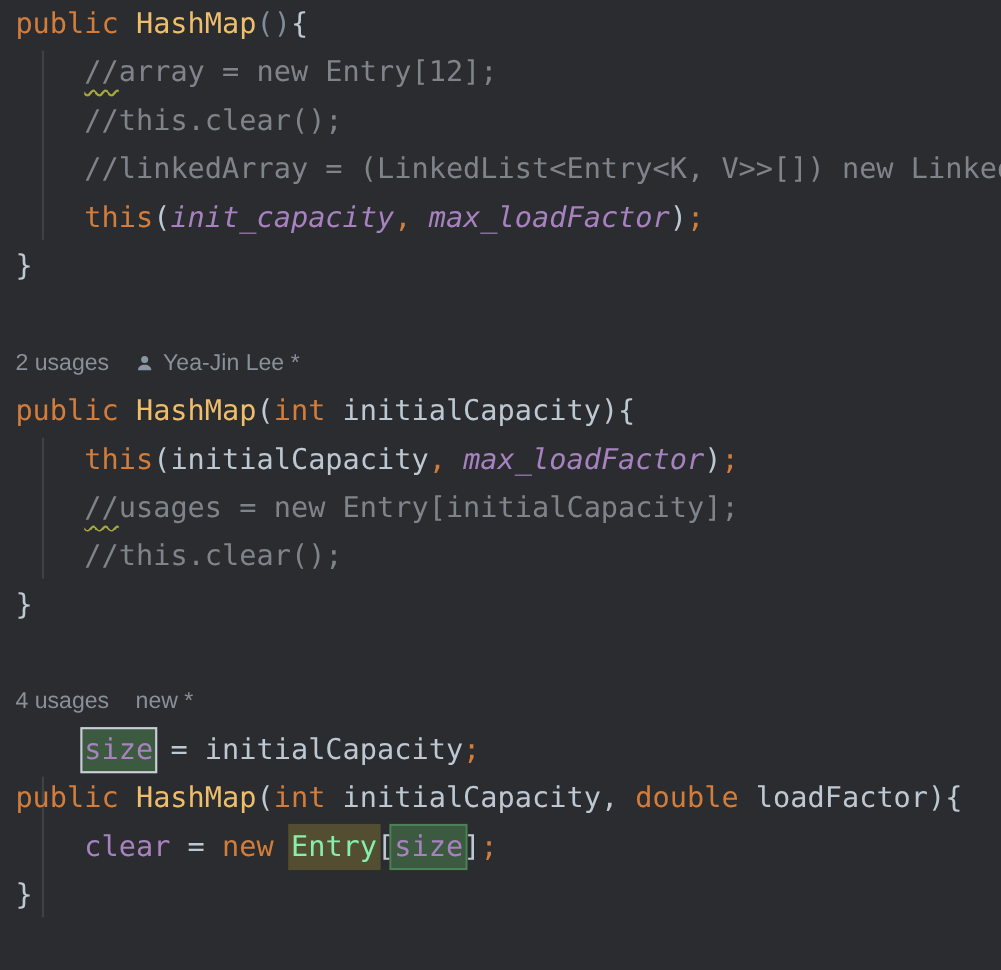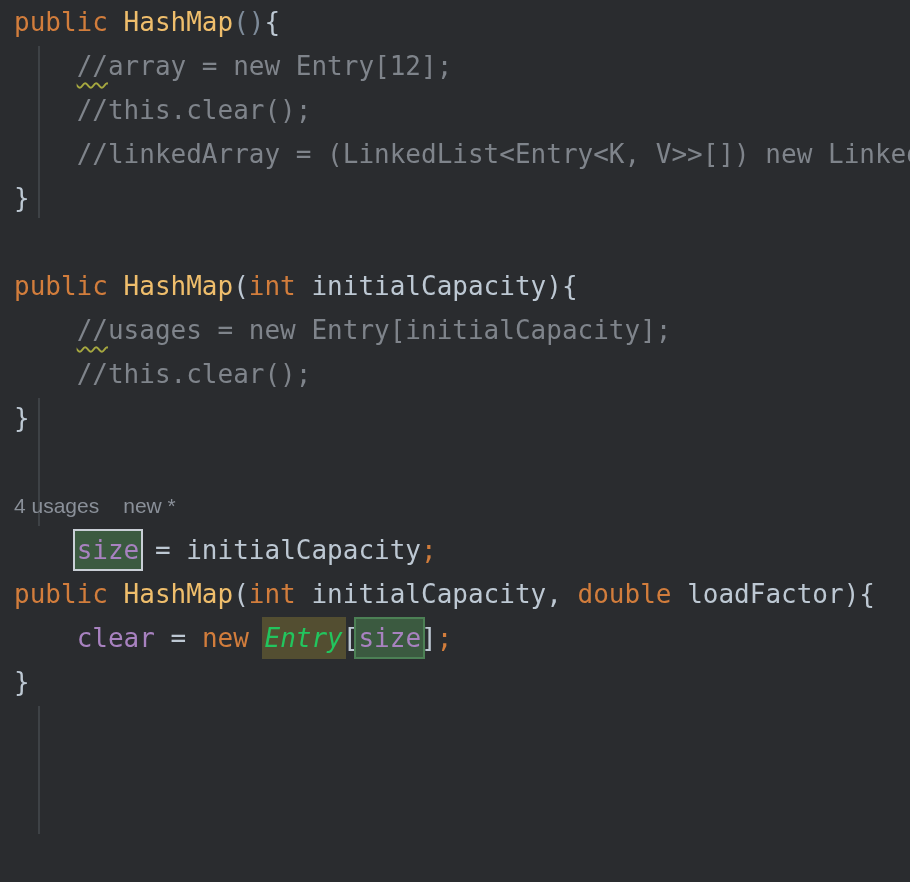--- a/index.html
+++ b/index.html
@@ -48,22 +48,22 @@
     color: #A882C0; background: #3B5A40;
     outline: 2px solid #C9CFD6;
     padding: 4px 2px; margin: 0 -2px;
   }
   .tok-size-hl-green {
     color: #A882C0; background: #3B5A40;
     outline: 2px solid #4C8055;
     padding: 4px 2px; margin: 0 -2px;
   }
   .tok-entry-hl {
-    color: #22c55e; background: #534E31;
-    padding: 6px 3px; margin: 0 -3px; font-style: italic;
+    color: #86efac; background: #534E31;
+    padding: 6px 3px; margin: 0 -3px;
   }
   .tok-hint { color: #8A9099; }
   .tok-hint + .tok-hint { margin-left: 24px; }
   .icon-user {
     display: inline-block;
     margin-left: 24px; margin-right: 8px;
     vertical-align: -3px;
   }
   .icon-user + .tok-hint { margin-left: 0; }
   .icon-user svg { display: inline-block; }
@@ -82,23 +82,29 @@
 
 <div class="editor">
   <div class="guide guide-1"></div>
   <div class="guide guide-2"></div>
   <div class="guide guide-3"></div>
   <div id="lines">
       <div class="line"><span class="tok-kw">public </span><span class="tok-method">HashMap</span><span class="tok-paren-dim">()</span><span class="tok-plain">{</span></div>
       <div class="line"><span class="tok-plain">    </span><span class="tok-comment-squiggle">//</span><span class="tok-comment">array = new Entry[12];</span></div>
       <div class="line"><span class="tok-plain">    </span><span class="tok-comment">//this.clear();</span></div>
       <div class="line"><span class="tok-plain">    </span><span class="tok-comment">//linkedArray = (LinkedList&lt;Entry&lt;K, V&gt;&gt;[]) new LinkedList[16];</span></div>
+      <div class="line"><span class="tok-plain">    </span><span class="tok-kw">this</span><span class="tok-plain">(</span><span class="tok-field-static">init_capacity</span><span class="tok-punct">,</span><span class="tok-plain"> </span><span class="tok-field-static">max_loadFactor</span><span class="tok-plain">)</span><span class="tok-punct">;</span></div>
       <div class="line"><span class="tok-plain">}</span></div>
       <div class="line"></div>
+      <div class="line line-hint"><span class="tok-hint">2 usages</span><span class="icon-user"><svg width="17" height="17" viewBox="0 0 16 16">
+            <circle cx="8" cy="4.6" r="3" fill="#8A96A3"></circle>
+            <path d="M2.3 13.8c0-3.1 2.6-4.7 5.7-4.7s5.7 1.6 5.7 4.7z" fill="#8A96A3"></path>
+          </svg></span><span class="tok-hint">Yea-Jin Lee *</span></div>
       <div class="line"><span class="tok-kw">public </span><span class="tok-method">HashMap</span><span class="tok-plain">(</span><span class="tok-kw">int </span><span class="tok-plain">initialCapacity</span><span class="tok-plain">){</span></div>
+      <div class="line"><span class="tok-plain">    </span><span class="tok-kw">this</span><span class="tok-plain">(</span><span class="tok-plain">initialCapacity</span><span class="tok-punct">,</span><span class="tok-plain"> </span><span class="tok-field-static">max_loadFactor</span><span class="tok-plain">)</span><span class="tok-punct">;</span></div>
       <div class="line"><span class="tok-plain">    </span><span class="tok-comment-squiggle">//</span><span class="tok-comment">usages = new Entry[initialCapacity];</span></div>
       <div class="line"><span class="tok-plain">    </span><span class="tok-comment">//this.clear();</span></div>
       <div class="line"><span class="tok-plain">}</span></div>
       <div class="line"></div>
       <div class="line line-hint"><span class="tok-hint">4 usages</span><span class="tok-hint">new *</span></div>
       <div class="line"><span class="tok-plain">    </span><span class="tok-size-hl-light">size</span><span class="tok-plain"> = initialCapacity</span><span class="tok-punct">;</span></div>
       <div class="line"><span class="tok-kw">public </span><span class="tok-method">HashMap</span><span class="tok-plain">(</span><span class="tok-kw">int </span><span class="tok-plain">initialCapacity</span><span class="tok-plain">, </span><span class="tok-kw">double </span><span class="tok-plain">loadFactor</span><span class="tok-plain">){</span></div>
       <div class="line"><span class="tok-plain">    </span><span class="tok-field">clear</span><span class="tok-plain"> = </span><span class="tok-kw">new </span><span class="tok-entry-hl">Entry</span><span class="tok-plain">[</span><span class="tok-size-hl-green">size</span><span class="tok-plain">]</span><span class="tok-punct">;</span></div>
       <div class="line"><span class="tok-plain">}</span></div>
     </div>

